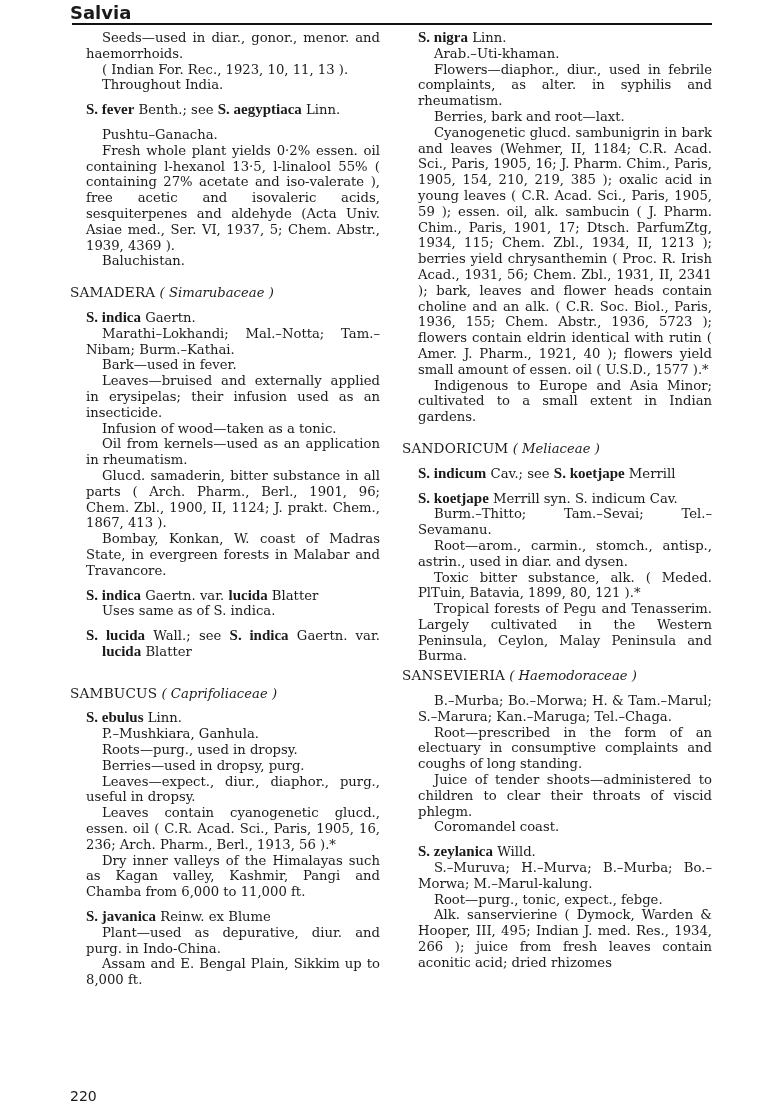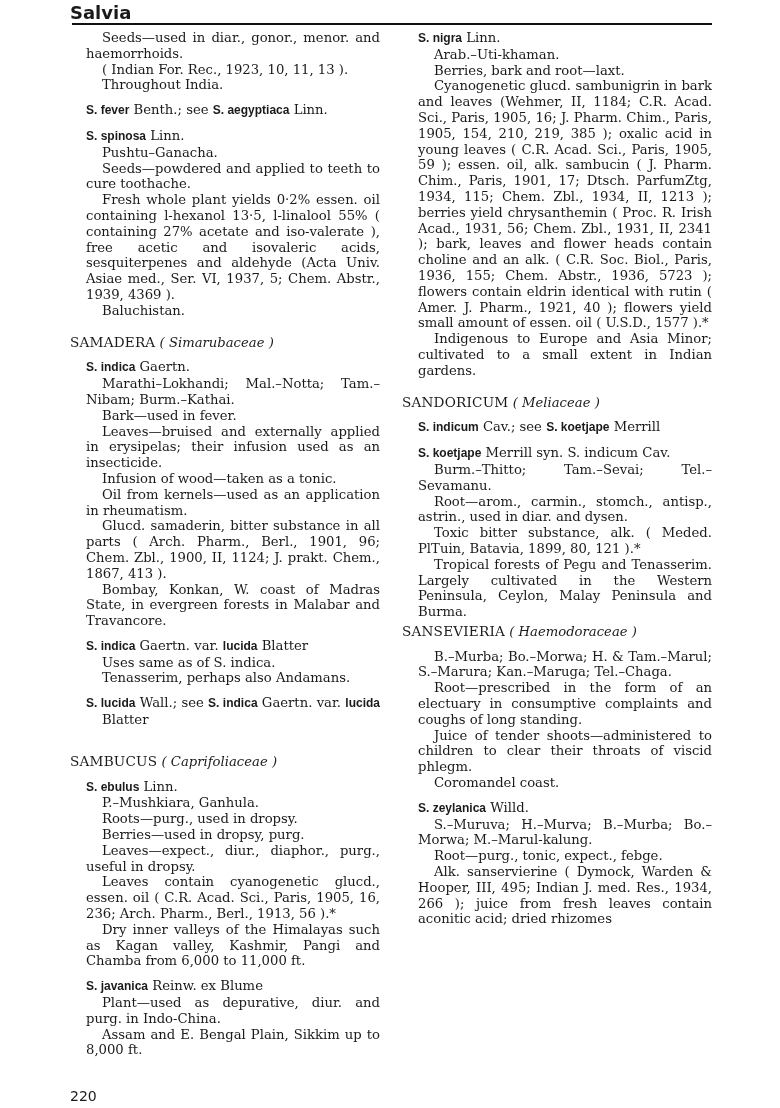--- a/index.html
+++ b/index.html
@@ -10,21 +10,21 @@
   .rule{position:absolute;left:72px;top:23px;width:640px;height:2px;background:#111;}
   .page-num{position:absolute;left:70px;top:1088px;font-family:"DejaVu Sans","Liberation Sans",sans-serif;
        font-weight:normal;font-size:14px;}
   .col{position:absolute;top:30px;font-size:13.2px;line-height:15.8px;text-align:justify;}
   .col.left{left:86px;width:294px;}
   .col.right{left:418px;width:294px;}
   .p{margin:0;text-indent:16px;}
   .entry{margin-top:9px;}
   .entry:first-child{margin-top:0;}
   .sp-head{margin:0;padding-left:16px;text-indent:-16px;}
-  .sp{font-family:Liberation Sans, sans-serif;font-weight:bold;font-size:12px;margin-top:48px;}
+  .sp{font-family:Liberation Serif, serif;font-weight:bold;font-size:15px;margin-top:48px;}
   .genus{margin:16px 0 8px -16px;}
   .genus .gname{font-weight:normal;font-size:13.6px;letter-spacing:.2px;}
   i{font-style:italic;}
 </style>
 </head>
 <body>
 
 <div class="running-head">Salvia</div>
 <div class="rule"></div>
 
@@ -33,44 +33,41 @@
     <p class="p">Seeds—used in diar., gonor., menor. and haemorrhoids.</p>
     <p class="p">( Indian For. Rec., 1923, 10, 11, 13 ).</p>
     <p class="p">Throughout India.</p>
   </div>
 
   <div class="entry">
     <p class="sp-head"><span class="sp">S. fever</span><span> Benth.; see </span><span class="sp">S. aegyptiaca</span><span> Linn.</span></p>
   </div>
 
   <div class="entry">
-    <p class="sp-head"><span class="sp">S. spinosa</span><span> Linn.</span></p>
     <p class="p">Pushtu–Ganacha.</p>
-    <p class="p">Seeds—powdered and applied to teeth to cure toothache.</p>
     <p class="p">Fresh whole plant yields 0·2% essen. oil containing l-hexanol 13·5, l-linalool 55% ( containing 27% acetate and iso-valerate ), free acetic and isovaleric acids, sesquiterpenes and aldehyde (Acta Univ. Asiae med., Ser. VI, 1937, 5; Chem. Abstr., 1939, 4369 ).</p>
     <p class="p">Baluchistan.</p>
   </div>
 
   <div class="genus"><span class="gname">SAMADERA</span> <i>( Simarubaceae )</i></div>
 
   <div class="entry">
     <p class="sp-head"><span class="sp">S. indica</span><span> Gaertn.</span></p>
     <p class="p">Marathi–Lokhandi; Mal.–Notta; Tam.–Nibam; Burm.–Kathai.</p>
     <p class="p">Bark—used in fever.</p>
     <p class="p">Leaves—bruised and externally applied in erysipelas; their infusion used as an insecticide.</p>
     <p class="p">Infusion of wood—taken as a tonic.</p>
     <p class="p">Oil from kernels—used as an application in rheumatism.</p>
     <p class="p">Glucd. samaderin, bitter substance in all parts ( Arch. Pharm., Berl., 1901, 96; Chem. Zbl., 1900, II, 1124; J. prakt. Chem., 1867, 413 ).</p>
     <p class="p">Bombay, Konkan, W. coast of Madras State, in evergreen forests in Malabar and Travancore.</p>
   </div>
 
   <div class="entry">
     <p class="sp-head"><span class="sp">S. indica</span><span> Gaertn. var. </span><span class="sp">lucida</span><span> Blatter</span></p>
     <p class="p">Uses same as of S. indica.</p>
-    <p class="p">Tenasserim, perhaps also Andamans.</p>
   </div>
 
   <div class="entry">
     <p class="sp-head"><span class="sp">S. lucida</span><span> Wall.; see </span><span class="sp">S. indica</span><span> Gaertn. var. </span><span class="sp">lucida</span><span> Blatter</span></p>
   </div>
 
   <div class="genus" style="margin-top:26px"><span class="gname">SAMBUCUS</span> <i>( Caprifoliaceae )</i></div>
 
   <div class="entry">
     <p class="sp-head"><span class="sp">S. ebulus</span><span> Linn.</span></p>
@@ -86,20 +83,21 @@
     <p class="sp-head"><span class="sp">S. javanica</span><span> Reinw. ex Blume</span></p>
     <p class="p">Plant—used as depurative, diur. and purg. in Indo-China.</p>
     <p class="p">Assam and E. Bengal Plain, Sikkim up to 8,000 ft.</p>
   </div>
 </div>
 
 <div class="col right">
   <div class="entry">
     <p class="sp-head"><span class="sp">S. nigra</span><span> Linn.</span></p>
     <p class="p">Arab.–Uti-khaman.</p>
+    <p class="p">Flowers—diaphor., diur., used in febrile complaints, as alter. in syphilis and rheumatism.</p>
     <p class="p">Berries, bark and root—laxt.</p>
     <p class="p">Cyanogenetic glucd. sambunigrin in bark and leaves (Wehmer, II, 1184; C.R. Acad. Sci., Paris, 1905, 16; J. Pharm. Chim., Paris, 1905, 154, 210, 219, 385 ); oxalic acid in young leaves ( C.R. Acad. Sci., Paris, 1905, 59 ); essen. oil, alk. sambucin ( J. Pharm. Chim., Paris, 1901, 17; Dtsch. ParfumZtg, 1934, 115; Chem. Zbl., 1934, II, 1213 ); berries yield chrysanthemin ( Proc. R. Irish Acad., 1931, 56; Chem. Zbl., 1931, II, 2341 ); bark, leaves and flower heads contain choline and an alk. ( C.R. Soc. Biol., Paris, 1936, 155; Chem. Abstr., 1936, 5723 ); flowers contain eldrin identical with rutin ( Amer. J. Pharm., 1921, 40 ); flowers yield small amount of essen. oil ( U.S.D., 1577 ).*</p>
     <p class="p">Indigenous to Europe and Asia Minor; cultivated to a small extent in Indian gardens.</p>
   </div>
 
   <div class="genus"><span class="gname">SANDORICUM</span> <i>( Meliaceae )</i></div>
 
   <div class="entry">
     <p class="sp-head"><span class="sp">S. indicum</span><span> Cav.; see </span><span class="sp">S. koetjape</span><span> Merrill</span></p>
   </div>

